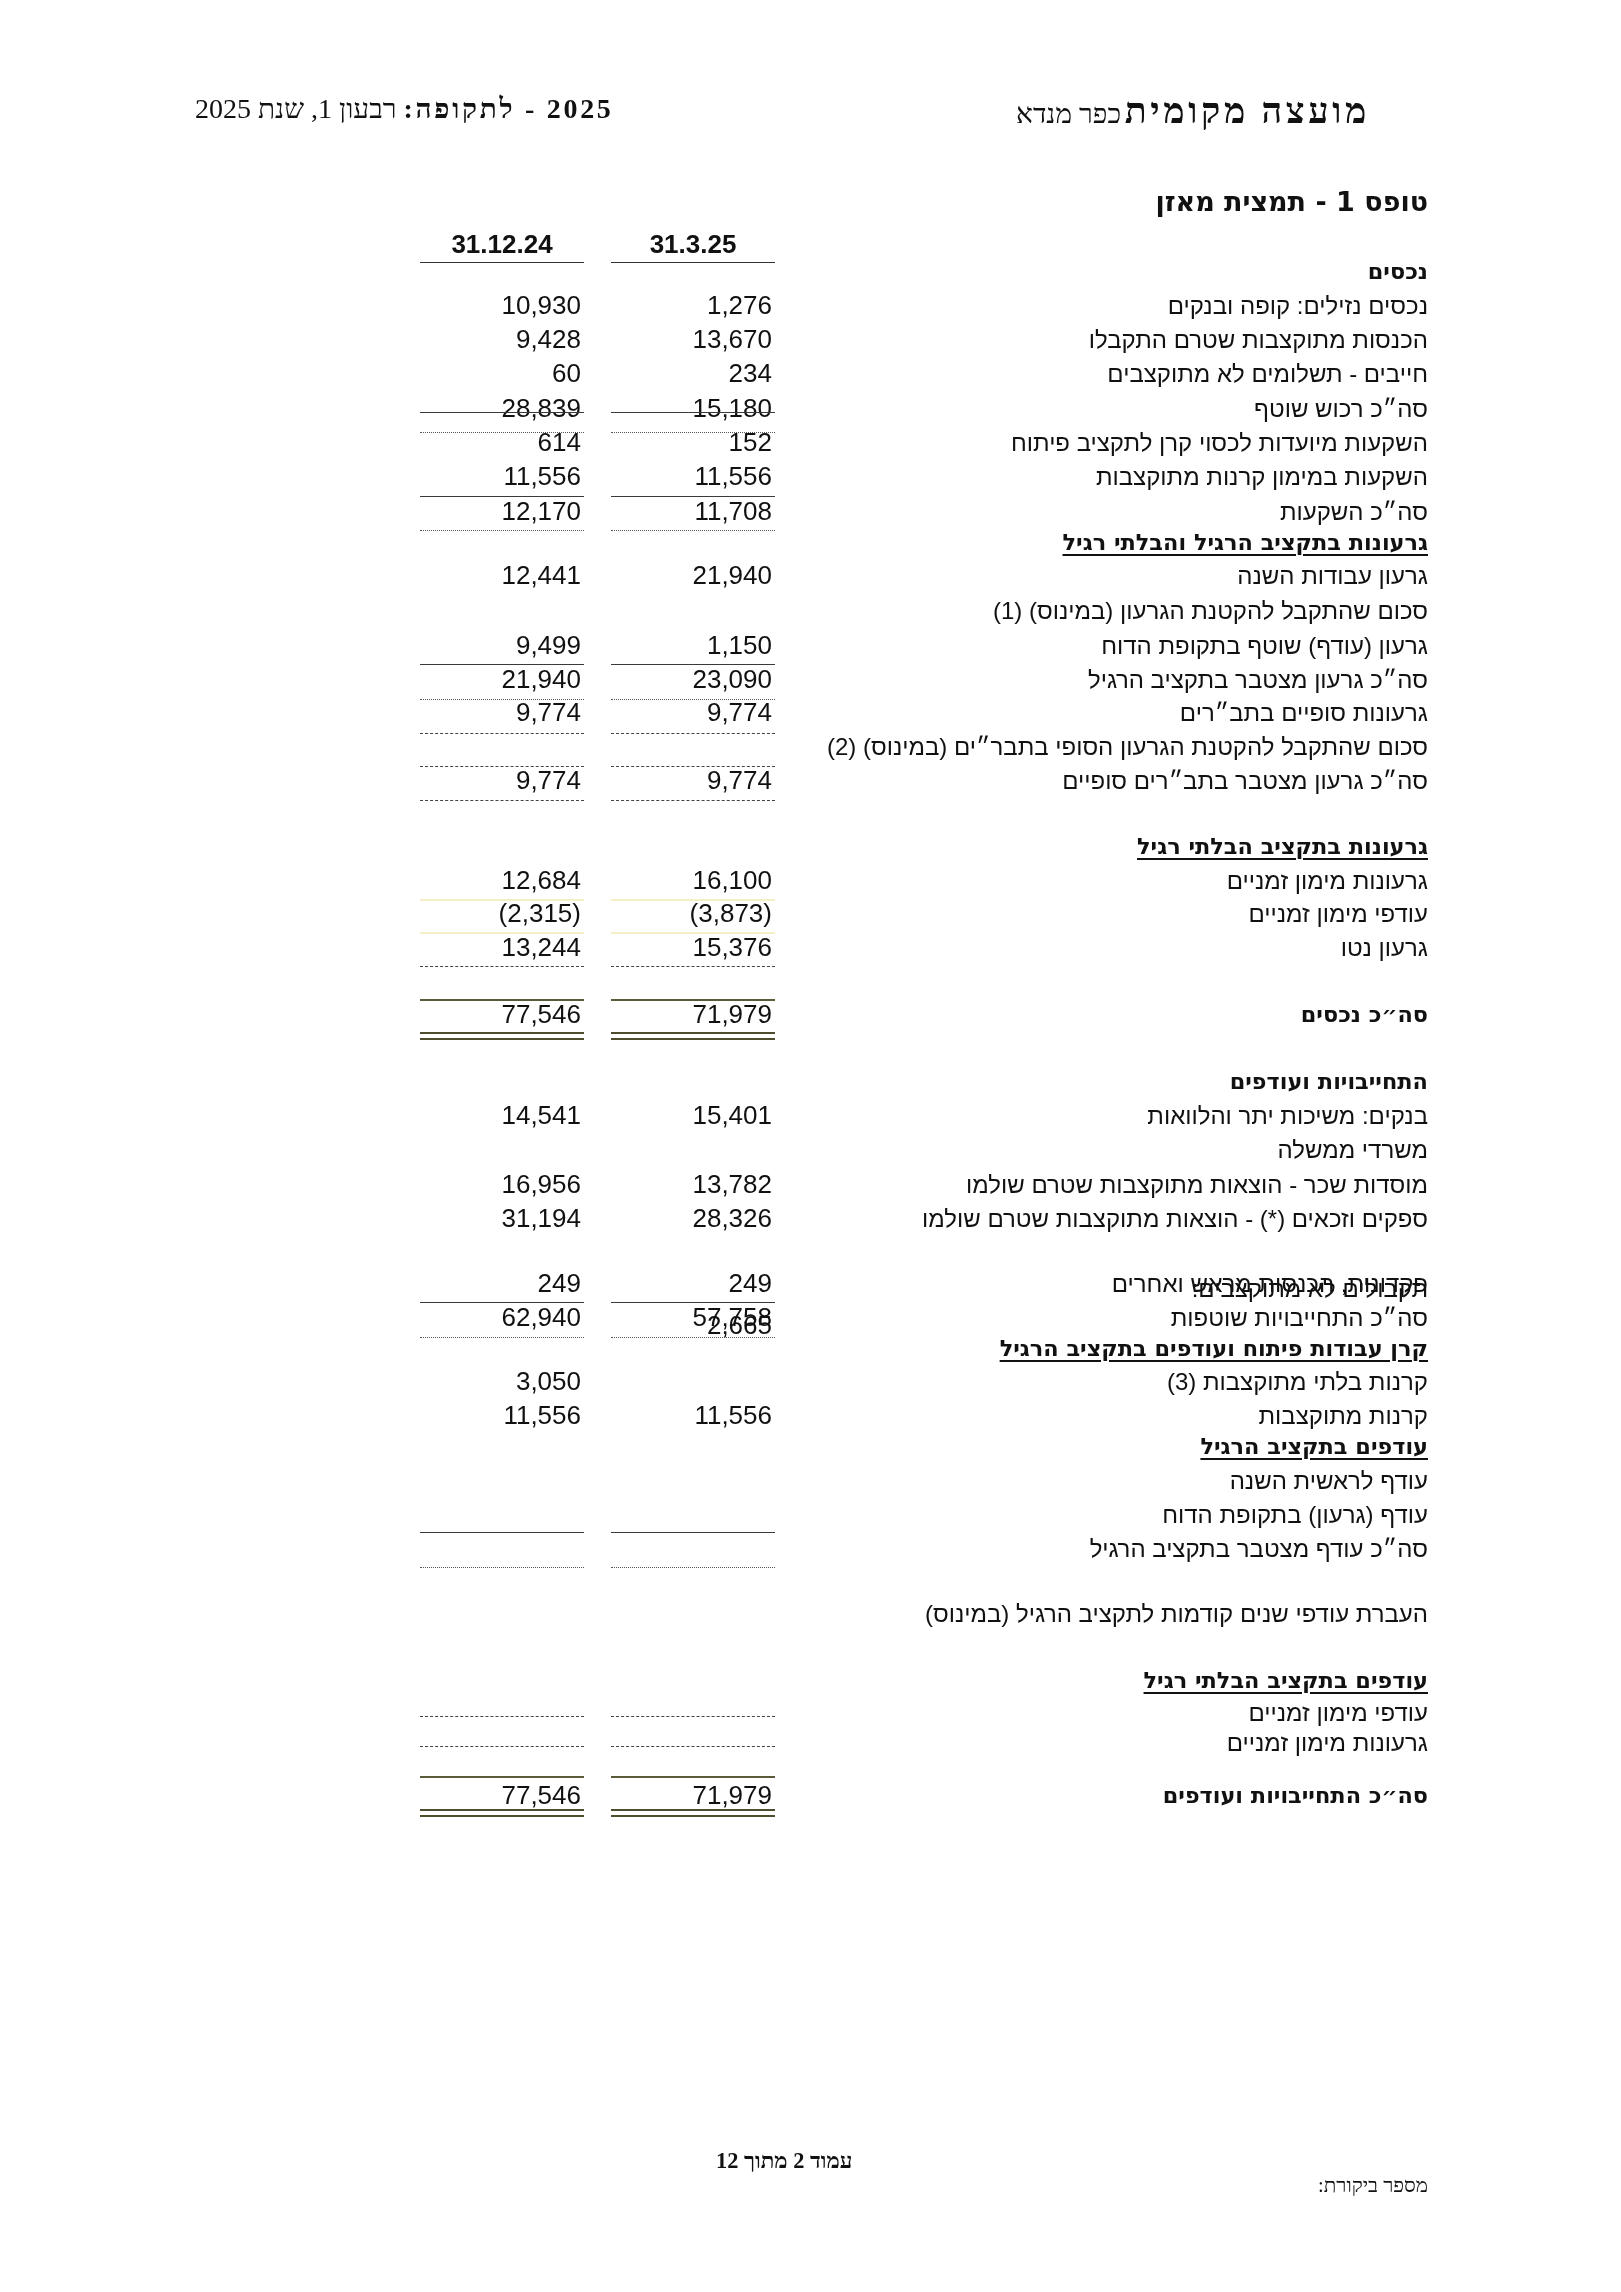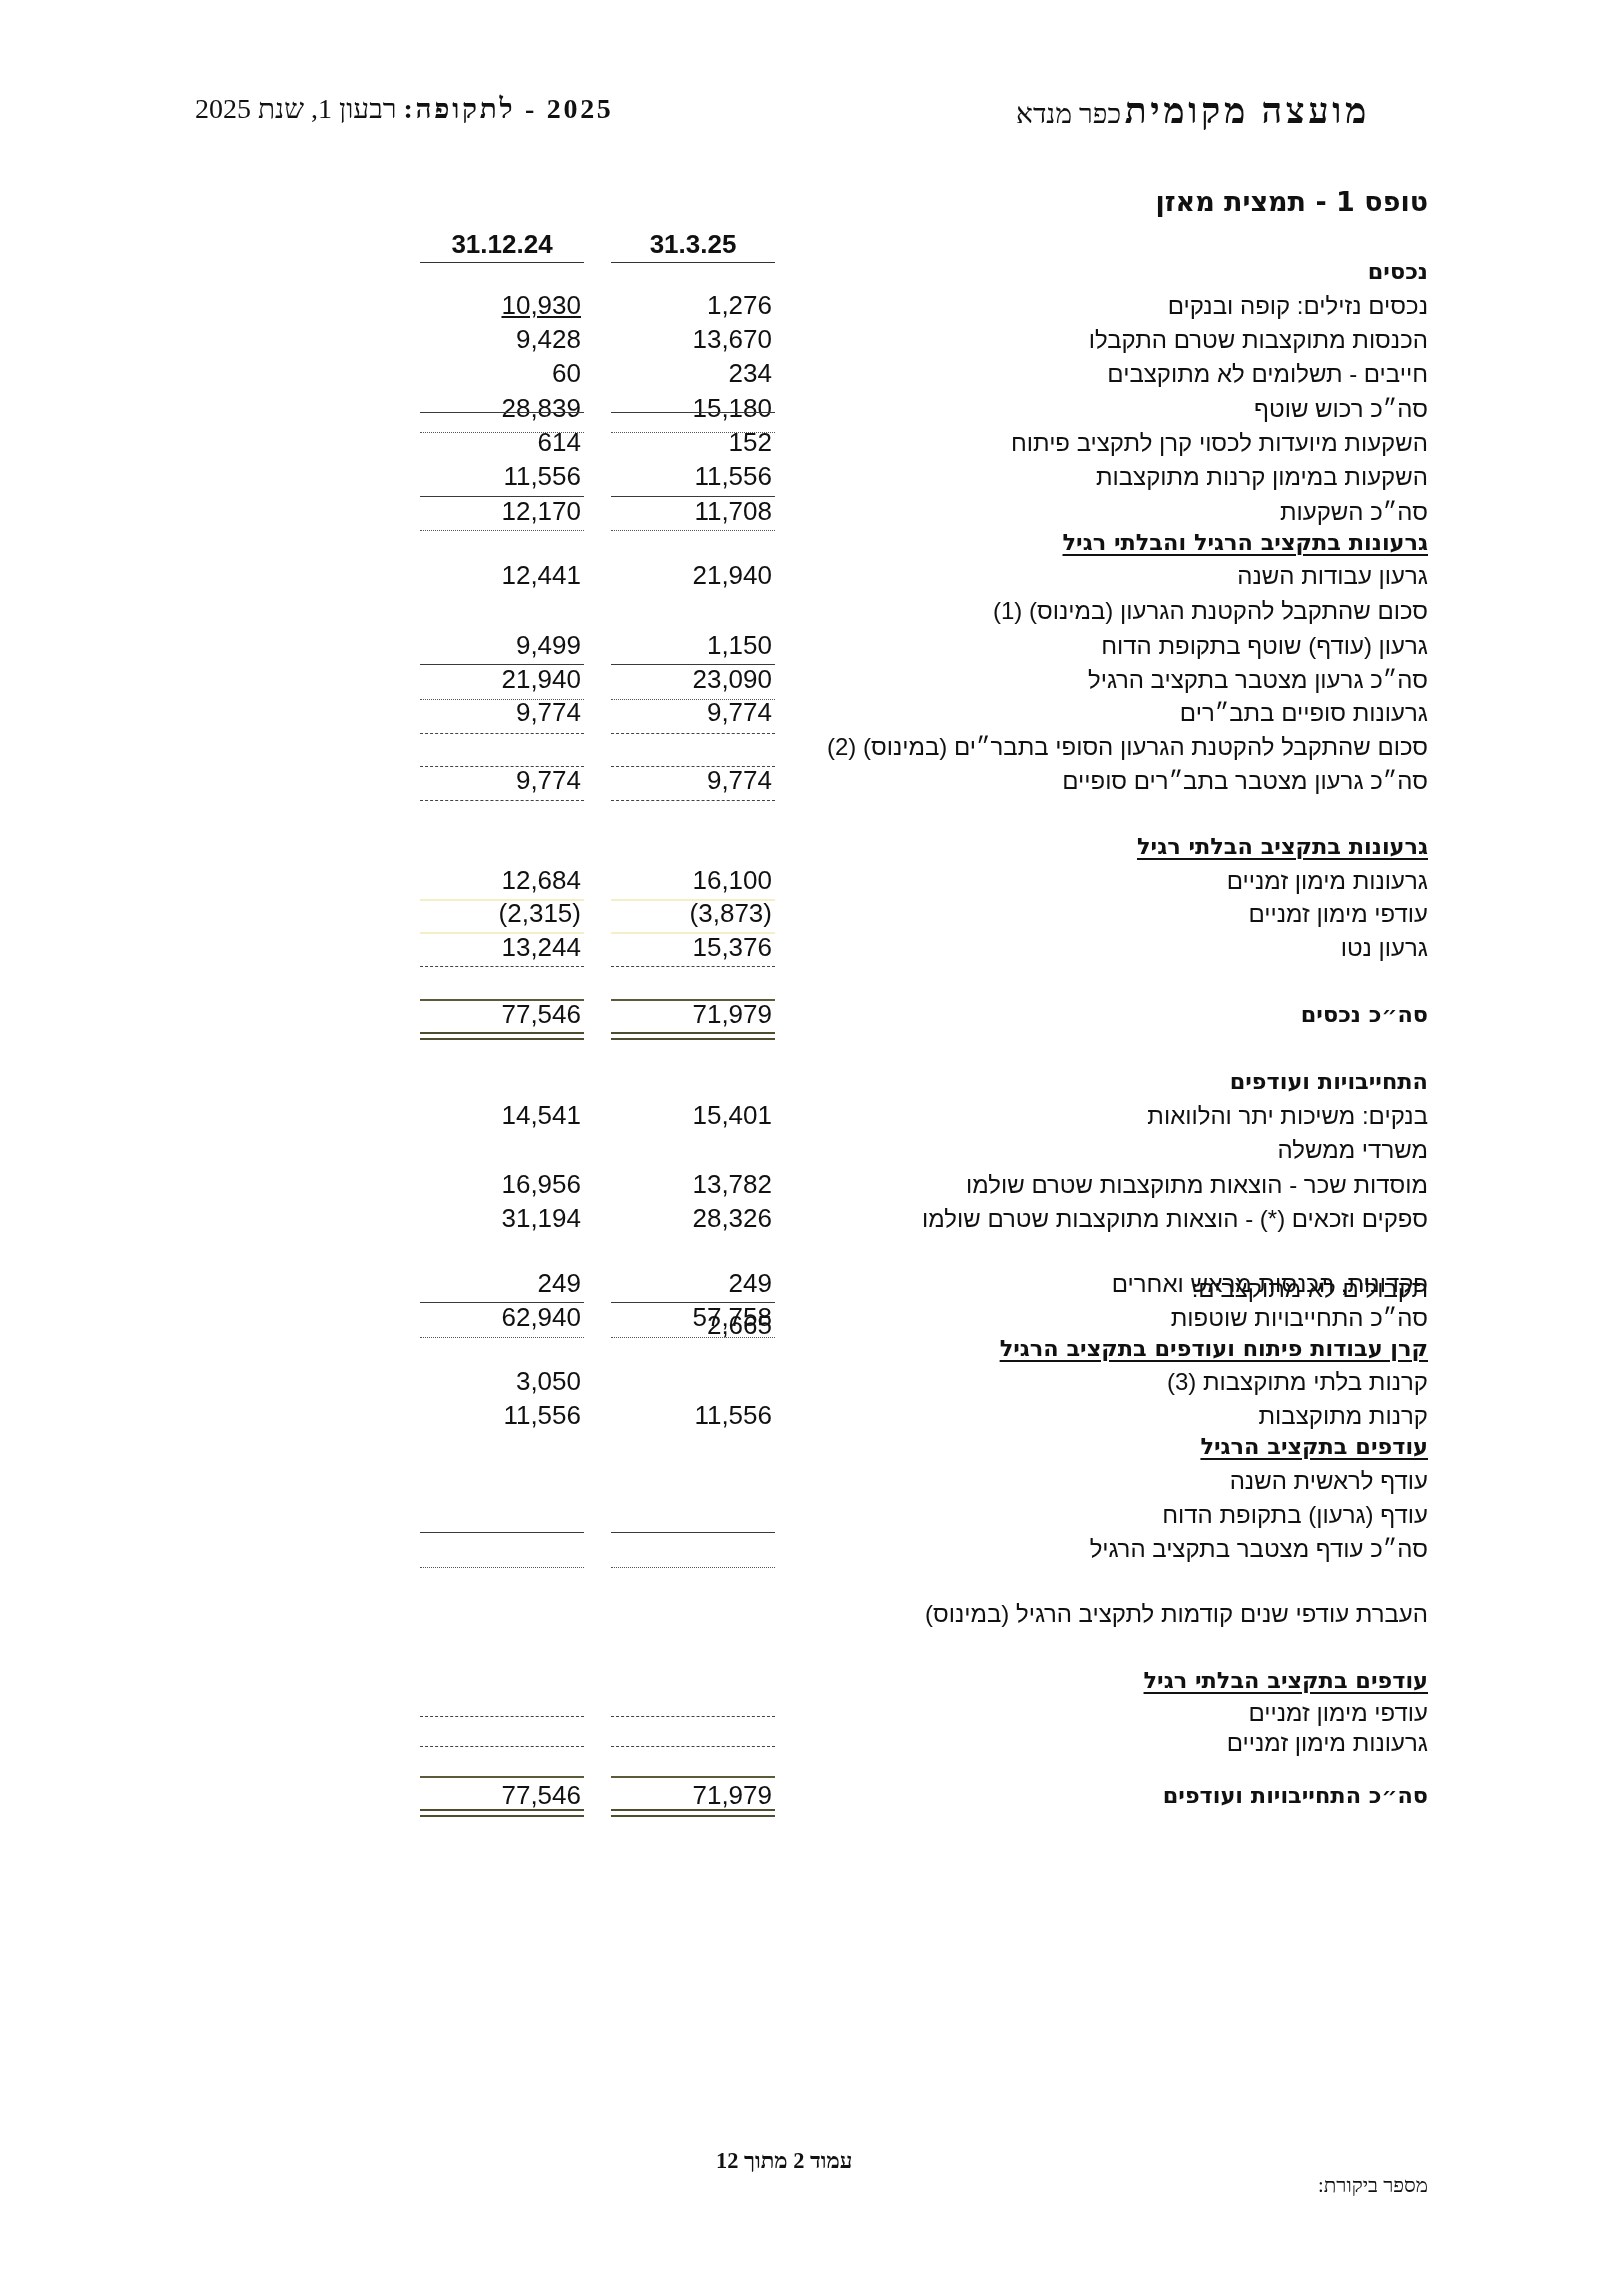--- a/index.html
+++ b/index.html
@@ -44,21 +44,21 @@
 
 <div class="abs form-title">טופס 1 - תמצית מאזן</div>
 
 <div class="abs col-head c2">31.3.25</div>
 <div class="abs col-head c1">31.12.24</div>
 
 <div id="rows">
     <div class="abs label section" style="top: 258px;">נכסים</div>
     <div class="abs label " style="top: 292px;">נכסים נזילים: קופה ובנקים</div>
     <div class="abs num" style="left: 611px; top: 292px;">1,276</div>
-    <div class="abs num" style="left: 420px; top: 292px; text-decoration: underline;">10,930</div>
+    <div class="abs num" style="left: 420px; top: 292px;">10,930</div>
     <div class="abs label " style="top: 326px;">הכנסות מתוקצבות שטרם התקבלו</div>
     <div class="abs num" style="left: 611px; top: 326px;">13,670</div>
     <div class="abs num" style="left: 420px; top: 326px;">9,428</div>
     <div class="abs label " style="top: 360px;">חייבים - תשלומים לא מתוקצבים</div>
     <div class="abs num" style="left: 611px; top: 360px;">234</div>
     <div class="abs num" style="left: 420px; top: 360px;">60</div>
     <div class="abs label " style="top: 395px;">סה״כ רכוש שוטף</div>
     <div class="abs num" style="left: 611px; top: 395px;">15,180</div>
     <div class="abs num" style="left: 420px; top: 395px;">28,839</div>
     <div class="abs label " style="top: 429px;">השקעות מיועדות לכסוי קרן לתקציב פיתוח</div>

